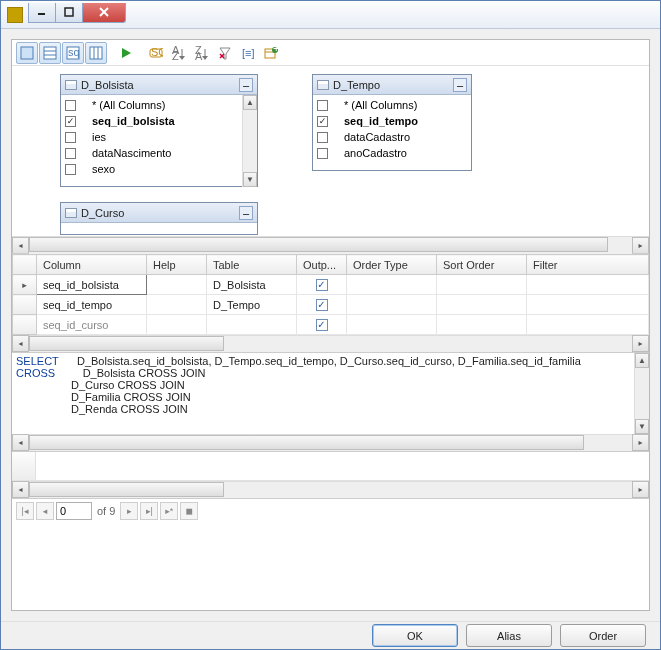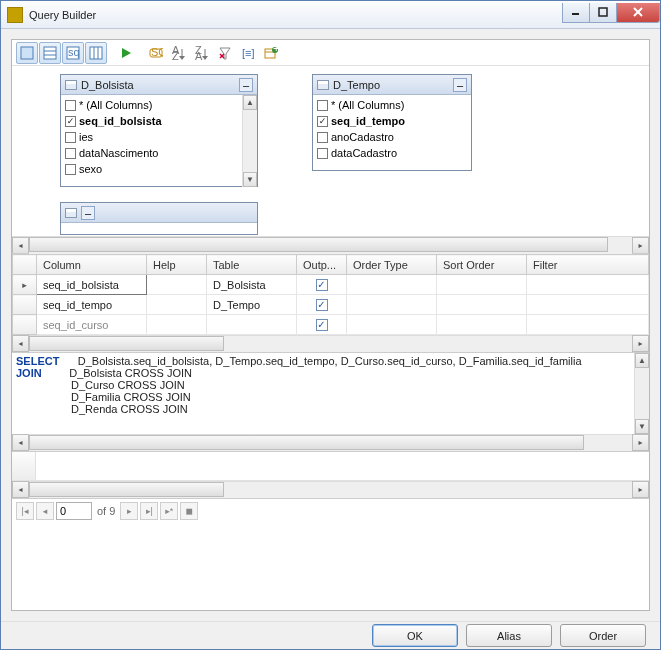--- a/index.html
+++ b/index.html
@@ -24,21 +24,21 @@
 .icon-sm { width: 14px; height: 14px; }
 
 .diagram { height: 170px; overflow: hidden; position: relative; background: #fff; }
 .tablewin { position: absolute; border: 1px solid #7a8ea8; background: #fff; }
 .tw-title { height: 20px; background: linear-gradient(#e9eff8,#cfdced); border-bottom: 1px solid #a9b9ce; display: flex; align-items: center; padding: 0 4px; gap: 4px; }
 .tw-title .ti { width: 12px; height: 10px; border: 1px solid #8898ae; background: linear-gradient(#fff 0 40%,#e5ecf5 40% 100%); }
 .tw-title .tname { font-weight: normal; color: #222; flex: 1; }
 .tw-title .mini { width: 14px; height:14px; border:1px solid #8fa6c8; background:#e8eff8; display:flex; align-items:center; justify-content:center; }
 .tw-body { position: relative; }
 .tw-list { padding: 2px 0; }
-.tw-row { height: 16px; display: flex; align-items: center; padding: 0 4px; gap: 3px; }
+.tw-row { height: 16px; display: flex; align-items: center; padding: 0 4px; gap: 16px; }
 .tw-row .cb { width: 11px; height: 11px; border: 1px solid #777; background:#fff; display:flex; align-items:center; justify-content:center; }
 .tw-row .cb.checked::after { content:"✓"; font-size:9px; line-height:9px; color:#222; }
 .tw-row .cname { color:#000; }
 .tw-row.sel .cname { font-weight: bold; }
 .tw-scroll { position:absolute; right:0; top:0; bottom:0; width:15px; background:#efefef; border-left:1px solid #ddd; display:flex; flex-direction:column; }
 .tw-scroll .sbtn { height:15px; background:linear-gradient(#f7f7f7,#e2e2e2); border:1px solid #bdbdbd; display:flex; align-items:center; justify-content:center; font-size:8px; color:#555;}
 .tw-scroll .strack { flex:1; }
 
 .hscrollrow { height:17px; border-top:1px solid #ddd; display:flex; align-items:center; background:#f4f4f4; }
 .hscrollrow .sbtn { width:17px; height:17px; background:linear-gradient(#f7f7f7,#e2e2e2); border:1px solid #bdbdbd; display:flex; align-items:center; justify-content:center; font-size:8px; color:#555;}
@@ -52,21 +52,21 @@
 .grid td.rowhead { background:linear-gradient(#fdfdfd,#ececec); border:1px solid #ccc; width:24px; text-align:center; font-size:9px; color:#555;}
 .chk { width:12px; height:12px; border:1px solid #6f8eb8; background:#fff; display:inline-flex; align-items:center; justify-content:center; }
 .chk.checked::after{ content:"✓"; font-size:10px; color:#2a5aa0; }
 
 .gridscroll { height:17px; display:flex; }
 .gridscroll .strack{ flex:1; background:#efefef; position:relative; border-top:1px solid #ddd;}
 .gridscroll .thumb{ position:absolute; left:24px; height:15px; top:0; width:320px; background:linear-gradient(#f7f7f7,#dedede); border:1px solid #bdbdbd;}
 .gridscroll .sbtn{ width:17px; height:17px; background:linear-gradient(#f7f7f7,#e2e2e2); border:1px solid #bdbdbd; display:flex; align-items:center; justify-content:center; font-size:8px; color:#555;}
 
 .sqlpane { border-top:1px solid #ccc; padding:2px 4px; height:82px; overflow:hidden; font-family:"Segoe UI",Tahoma,sans-serif; color:#004080; white-space:pre; position:relative;}
-.sqlpane .kw { color:#1040a0;font-weight:bold; }
+.sqlpane .kw { color:#1040a0; }
 .sqlpane .txt { color:#222; }
 .sqlpane .vbar{ position:absolute; right:0; top:0; bottom:0; width:15px; background:#efefef; border-left:1px solid #ddd; display:flex; flex-direction:column;}
 .sqlpane .vbar .sbtn{height:15px;background:linear-gradient(#f7f7f7,#e2e2e2);border:1px solid #bdbdbd;display:flex;align-items:center;justify-content:center;font-size:8px;color:#555;}
 .sqlpane .vbar .strack{flex:1;}
 
 .results { border-top:1px solid #ccc; height:30px; background:#fff; display:flex; flex-direction:column;}
 .results .rgrid{ flex:1; border-bottom:1px solid #e2e2e2; display:flex;}
 .results .rcell{ width:24px; border-right:1px solid #e0e0e0; background:linear-gradient(#fdfdfd,#ececec);}
 .results .rblank{ flex:1; background:#fff;}
 
@@ -78,21 +78,20 @@
 .footer { height:28px; display:flex; align-items:center; justify-content:flex-end; gap:8px; padding:0 14px; border-top:1px solid #e0e0e0; background:#f0f0f0;}
 .btn{ min-width:86px; height:23px; border:1px solid #9c9c9c; background:linear-gradient(#fdfdfd,#e7e7e7); border-radius:3px; display:flex; align-items:center; justify-content:center; color:#222;}
 .btn.primary{ border:1px solid #4f84c4; box-shadow:0 0 0 1px #a9c8ea inset; }
 </style>
 </head>
 <body>
 
 <div class="window">
   <div class="titlebar">
     <div class="appicon"></div>
-    <div class="title">Query Builder</div>
     <div class="winbtns">
       <div class="winbtn min">
           <svg width="10" height="10">
             <line x1="1" y1="7" x2="8" y2="7" stroke="#222" stroke-width="2"></line>
           </svg>
         </div>
       <div class="winbtn max">
           <svg width="10" height="10">
             <rect x="1" y="1" width="8" height="8" fill="none" stroke="#222" stroke-width="1.5"></rect>
           </svg>
@@ -235,33 +234,34 @@
               <div class="tw-row">
                   <div class="cb"></div>
                   <span class="cname">* (All Columns)</span>
                 </div>
               <div class="tw-row sel">
                   <div class="cb checked"></div>
                   <span class="cname">seq_id_tempo</span>
                 </div>
               <div class="tw-row">
                   <div class="cb"></div>
+                  <span class="cname">dataCadastro</span>
+                </div>
+              <div class="tw-row">
+                  <div class="cb"></div>
                   <span class="cname">anoCadastro</span>
-                </div>
-              <div class="tw-row">
-                  <div class="cb"></div>
-                  <span class="cname">dataCadastro</span>
                 </div>
             </div>
           </div>
         </div>
 
         <div class="tablewin" style="left:48px; top:136px; width:198px; height:33px;">
           <div class="tw-title">
               <div class="ti"></div>
+              <div class="tname">D_Curso</div>
               <div class="mini">–</div>
             </div>
           <div class="tw-body" style="height:12px; overflow:hidden;"></div>
         </div>
       </div>
 
       <div class="hscrollrow">
         <div class="sbtn">◂</div>
           <div class="strack">
             <div class="thumb" style="width:96%;"></div>
@@ -327,21 +327,21 @@
       </div>
       <div class="gridscroll">
         <div class="sbtn">◂</div>
           <div class="strack">
             <div class="thumb" style="left:0;width:195px;"></div>
           </div>
           <div class="sbtn">▸</div>
       </div>
 
       <div class="sqlpane"><span class="kw">SELECT</span>      <span class="txt">D_Bolsista.seq_id_bolsista, D_Tempo.seq_id_tempo, D_Curso.seq_id_curso, D_Familia.seq_id_familia</span>
-<span class="kw">JOIN</span>         <span class="txt">D_Bolsista CROSS JOIN</span>
+<span class="kw">CROSS</span>         <span class="txt">D_Bolsista CROSS JOIN</span>
                   <span class="txt">D_Curso CROSS JOIN</span>
                   <span class="txt">D_Familia CROSS JOIN</span>
                   <span class="txt">D_Renda CROSS JOIN</span>
         <div class="vbar"><div class="sbtn">▲</div><div class="strack"></div><div class="sbtn">▼</div></div>
       </div>
       <div class="gridscroll">
         <div class="sbtn">◂</div>
           <div class="strack">
             <div class="thumb" style="left:0;width:92%;"></div>
           </div>

